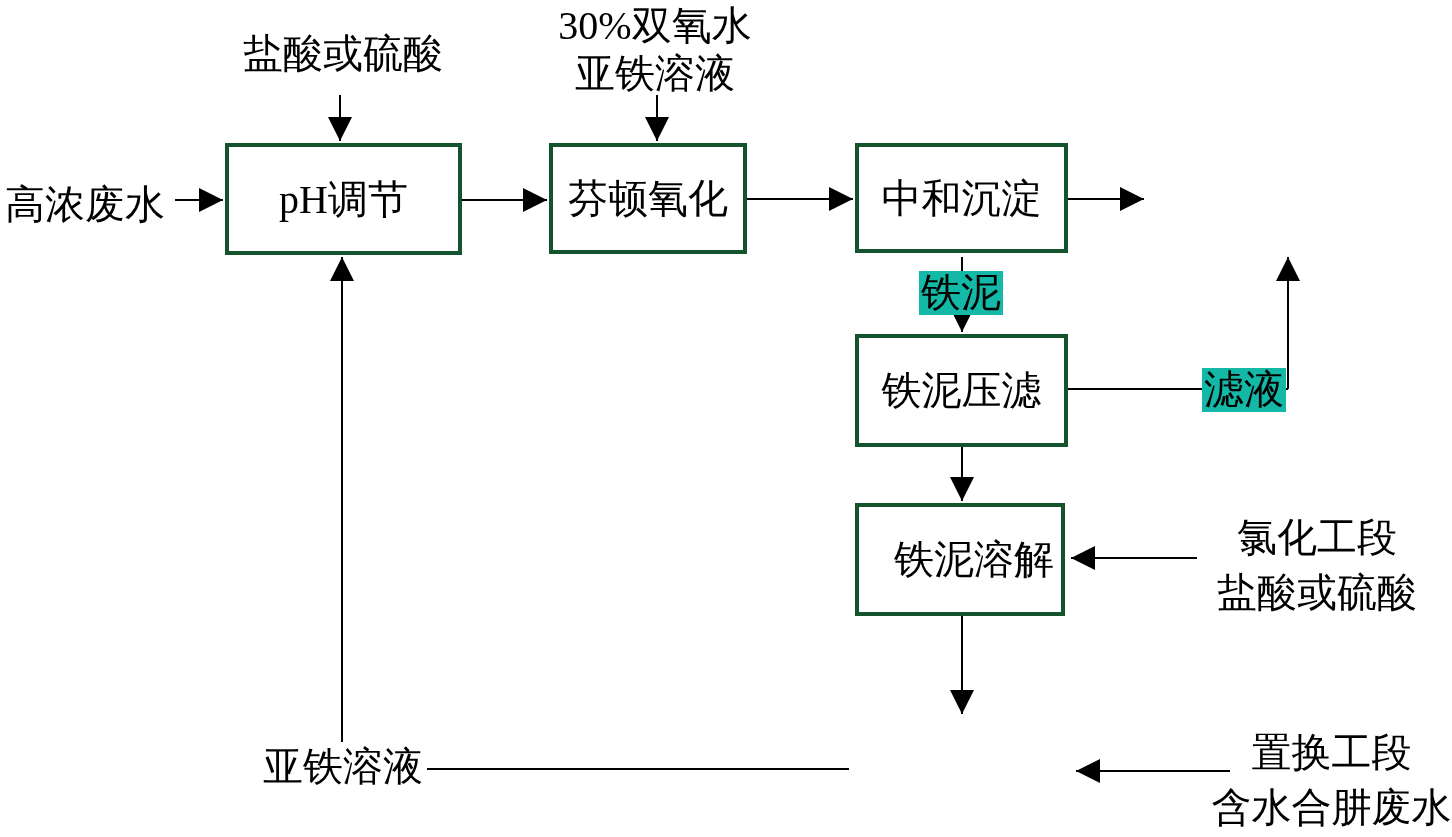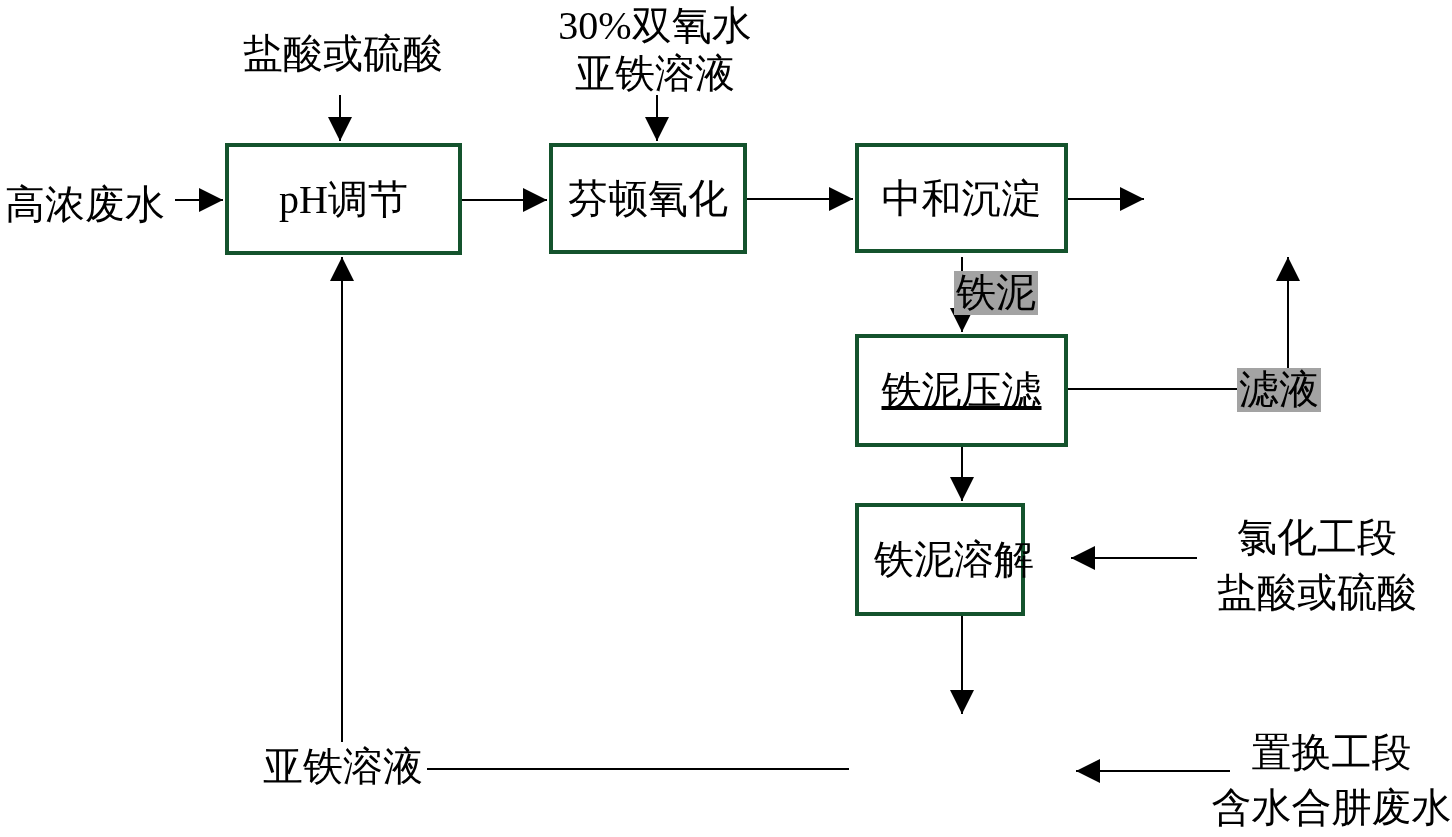--- a/index.html
+++ b/index.html
@@ -14,21 +14,21 @@
     position:absolute;box-sizing:border-box;
     border:4px solid #14532d;background:#fff;
     display:flex;align-items:center;justify-content:center;
     font-size:40px;white-space:nowrap;z-index:2;
   }
   .lbl{
     position:absolute;font-size:40px;line-height:44px;
     white-space:nowrap;z-index:3;
   }
   .lbl.two{line-height:55px;text-align:center;white-space:nowrap;}
-  .lbl.mask{background:#a3a3a3;padding:0 2px;margin-left:35px;}
+  .lbl.mask{background:#14b8a6;padding:0 2px;}
   .peroxide{line-height:48px;text-align:center;}
 </style>
 </head>
 <body>
 
 <div id="stage">
 
   <svg class="wires" viewBox="0 0 1452 837" xmlns="http://www.w3.org/2000/svg">
     <defs>
       <marker id="ah" markerUnits="userSpaceOnUse" markerWidth="26" markerHeight="26" refX="24" refY="12" orient="auto">
@@ -54,23 +54,23 @@
     </g>
   </svg>
 
   <div class="box" style="left:225px;top:143px;width:237px;height:112px;">pH调节</div>
 
   <div class="box" style="left:549px;top:143px;width:198px;height:111px;">芬顿氧化</div>
 
   <div class="box" style="left:855px;top:143px;width:213px;height:110px;">中和沉淀</div>
 
 
-  <div class="box" style="left:855px;top:334px;width:213px;height:113px;text-decoration:underline;">铁泥压滤</div>
+  <div class="box" style="left:855px;top:334px;width:213px;height:113px;">铁泥压滤</div>
 
-  <div class="box" style="left:855px;top:503px;width:170px;height:113px;padding-left:28px;">铁泥溶解</div>
+  <div class="box" style="left:855px;top:503px;width:210px;height:113px;padding-left:28px;">铁泥溶解</div>
 
 
   <div class="lbl" style="left:5px;top:183px;">高浓废水</div>
 
   <div class="lbl" style="left:243px;top:32px;">盐酸或硫酸</div>
 
   <div class="lbl peroxide" style="left:548px;top:2px;width:214px;">
     <div>30%双氧水</div>
     <div>亚铁溶液</div>
   </div>

